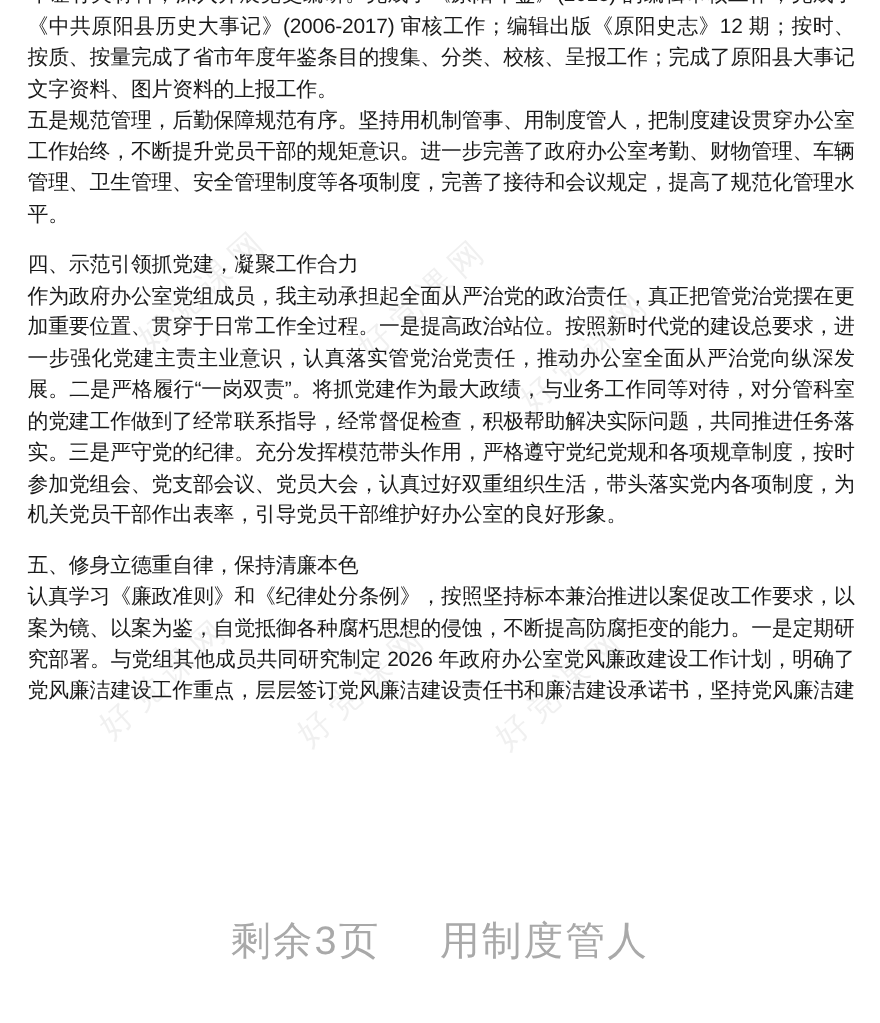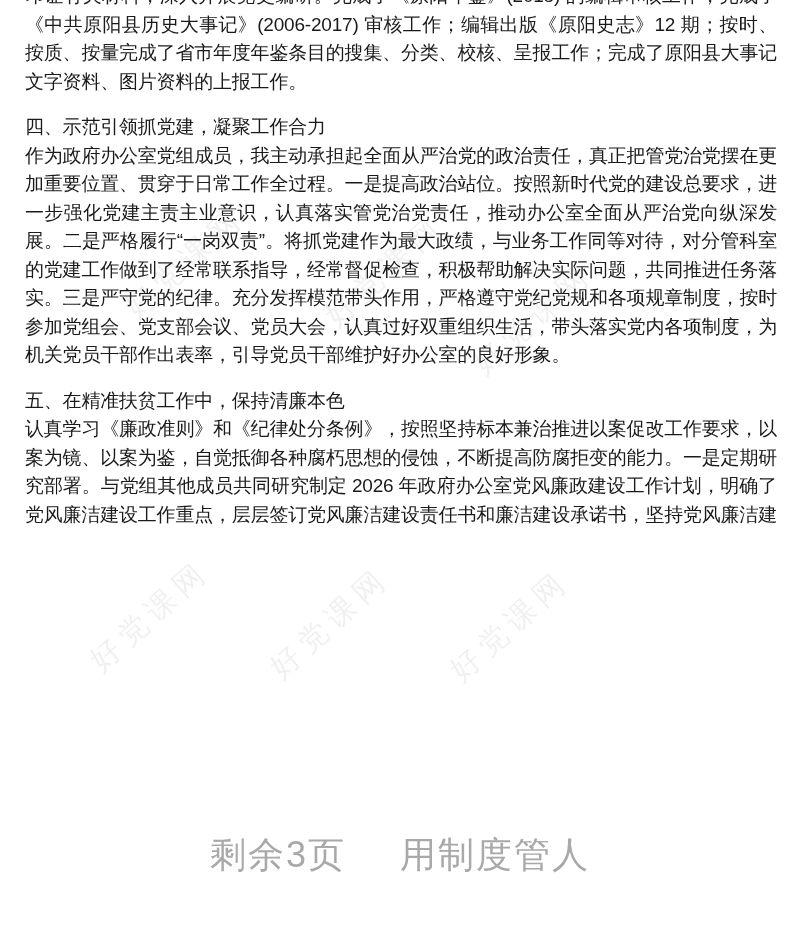--- a/index.html
+++ b/index.html
@@ -79,23 +79,24 @@
 
   <span class="wm wm-a">好党课网</span>
   <span class="wm wm-b">好党课网</span>
   <span class="wm wm-c">好党课网</span>
   <span class="wm wm-d">好党课网</span>
   <span class="wm wm-e">好党课网</span>
   <span class="wm wm-f">好党课网</span>
 
   <div class="content">
     <p>印证有关材料，深入开展党史编研。完成了《原阳年鉴》(2018) 的编辑审核工作，完成了《中共原阳县历史大事记》(2006-2017) 审核工作；编辑出版《原阳史志》12 期；按时、按质、按量完成了省市年度年鉴条目的搜集、分类、校核、呈报工作；完成了原阳县大事记文字资料、图片资料的上报工作。</p>
+    <p>五是规范管理，后勤保障规范有序。坚持用机制管事、用制度管人，把制度建设贯穿办公室工作始终，不断提升党员干部的规矩意识。进一步完善了政府办公室考勤、财物管理、车辆管理、卫生管理、安全管理制度等各项制度，完善了接待和会议规定，提高了规范化管理水平。</p>
     <p class="heading">四、示范引领抓党建，凝聚工作合力</p>
     <p>作为政府办公室党组成员，我主动承担起全面从严治党的政治责任，真正把管党治党摆在更加重要位置、贯穿于日常工作全过程。一是提高政治站位。按照新时代党的建设总要求，进一步强化党建主责主业意识，认真落实管党治党责任，推动办公室全面从严治党向纵深发展。二是严格履行“一岗双责”。将抓党建作为最大政绩，与业务工作同等对待，对分管科室的党建工作做到了经常联系指导，经常督促检查，积极帮助解决实际问题，共同推进任务落实。三是严守党的纪律。充分发挥模范带头作用，严格遵守党纪党规和各项规章制度，按时参加党组会、党支部会议、党员大会，认真过好双重组织生活，带头落实党内各项制度，为机关党员干部作出表率，引导党员干部维护好办公室的良好形象。</p>
-    <p class="heading">五、在精准扶贫工作中，保持清廉本色</p>
+    <p class="heading">五、修身立德重自律，保持清廉本色</p>
     <p>认真学习《廉政准则》和《纪律处分条例》，按照坚持标本兼治推进以案促改工作要求，以案为镜、以案为鉴，自觉抵御各种腐朽思想的侵蚀，不断提高防腐拒变的能力。一是定期研究部署。与党组其他成员共同研究制定 2026 年政府办公室党风廉政建设工作计划，明确了党风廉洁建设工作重点，层层签订党风廉洁建设责任书和廉洁建设承诺书，坚持党风廉洁建</p>
   </div>
 
   <div class="page-footer">
     <span>剩余3页</span>
     <span>用制度管人</span>
   </div>
 
 </div>
 

